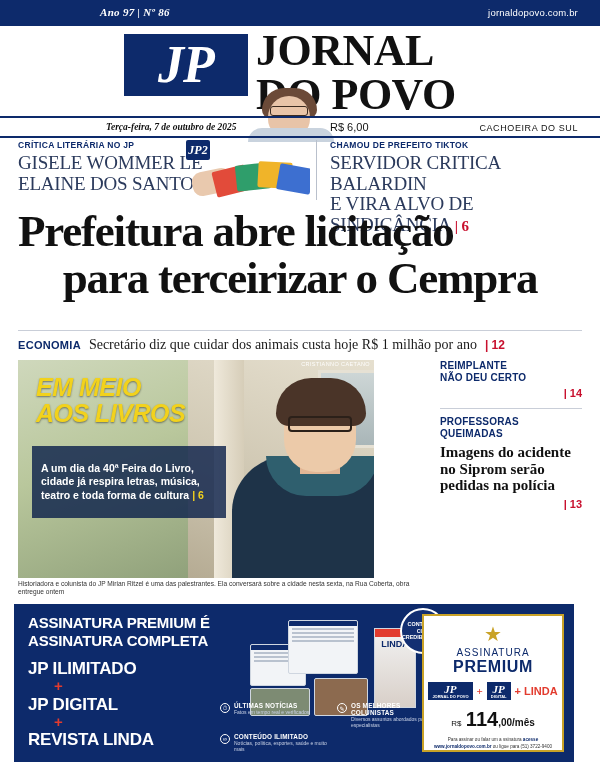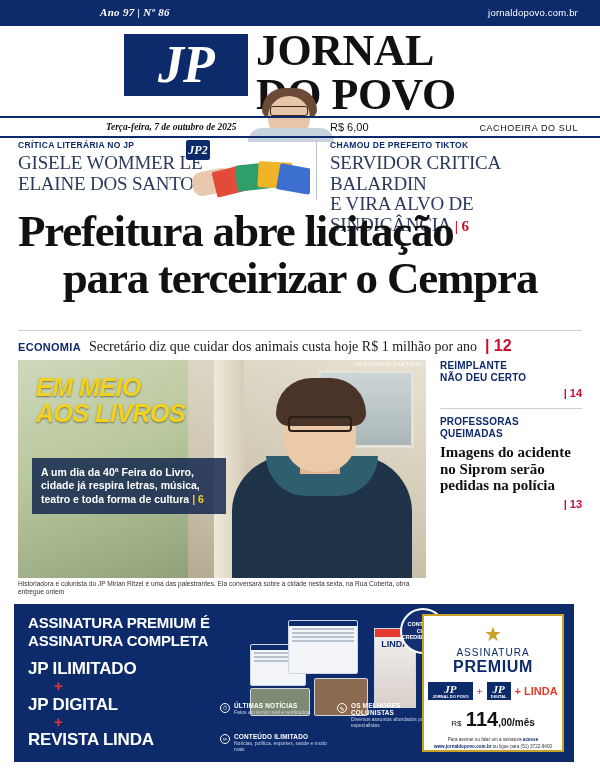--- a/index.html
+++ b/index.html
@@ -237,27 +237,27 @@
     font-weight: bold;
     font-size: 11px;
     color: #0d2a6b;
     letter-spacing: .3px;
   }
   .econ .txt {
     font-family: "Liberation Serif", serif;
     font-size: 14px;
     color: #1a1a1a;
   }
-  .econ .pg { color: #c8102e; font-weight: bold; font-family: "Liberation Sans", sans-serif; font-size: 16px;}
+  .econ .pg { color: #c8102e; font-weight: bold; font-family: "Liberation Sans", sans-serif; font-size: 12px;}
 
   
   .feature {
     position: absolute;
     top: 360px; left: 18px;
-    width: 408px; height: 218px;
+    width: 356px; height: 218px;
     overflow: hidden;
     background: #d8d2c4;
   }
   .feature .bg-left {
     position: absolute; left: 0; top: 0; width: 180px; height: 218px;
     background: linear-gradient(160deg,#cfd8bc 0%,#b9c79c 45%,#8fa07a 100%);
   }
   .feature .bg-right {
     position: absolute; left: 170px; top: 0; width: 238px; height: 218px;
     background: linear-gradient(200deg,#e8e2d2 0%,#cfc7b2 60%,#b5ab93 100%);
@@ -318,26 +318,25 @@
     color: #f2d21c;
     text-shadow: 0 1px 2px rgba(0,0,0,.45);
     letter-spacing: -0.5px;
   }
   .feature .em-meio .l2 { display:block; }
   .feature .cap-box {
     position: absolute; left: 14px; top: 86px;
     width: 194px;
     background: rgba(14,34,76,0.82);
     color: #ffffff;
-    padding: 8px 9px;
+    padding: 16px 9px;
     font-family: "Liberation Sans", sans-serif;
     font-weight: bold;
     font-size: 10.5px;
     line-height: 1.28;
-    margin-top: 12px;
   }
   .feature .cap-box .pg { color: #f2d21c; }
   .feat-caption {
     position: absolute;
     top: 580px; left: 18px;
     width: 408px;
     font-family: "Liberation Sans", sans-serif;
     font-size: 6.6px;
     color: #333;
     line-height: 1.2;

